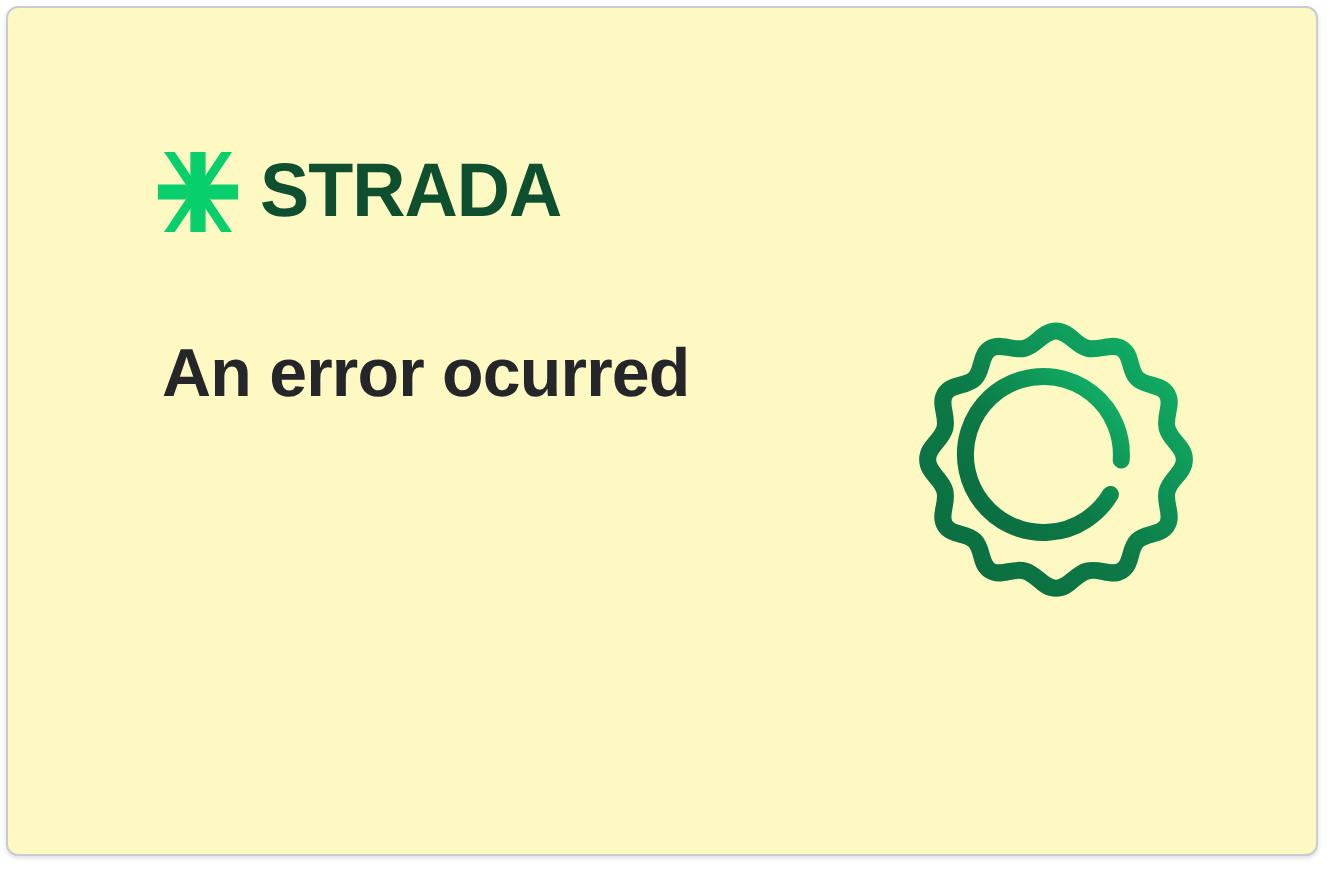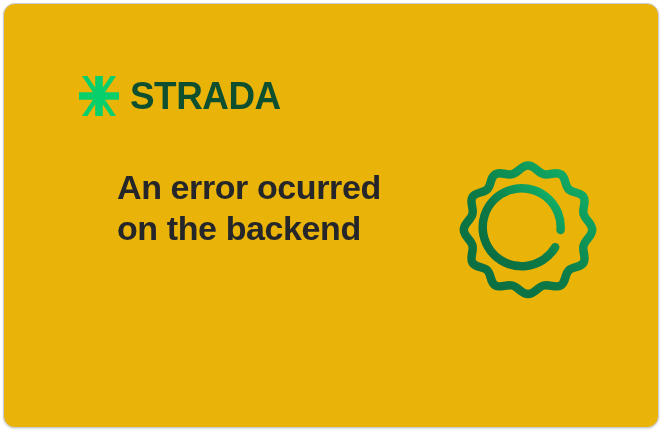--- a/index.html
+++ b/index.html
@@ -17,23 +17,23 @@
   }
 
   
   .card {
     position: absolute;
     left: 3px;
     top: 3px;
     width: 656px;
     height: 425px;
     box-sizing: border-box;
-    background: #eab308;
+    background: #fef9c3;
     border: 1px solid #c9ccd4;
-    border-radius: 12px;
+    border-radius: 6px;
     box-shadow: 0 1px 2px rgba(40,45,60,0.16);
     overflow: hidden;
   }
 
   
   .logo {
     position: absolute;
     left: 75px;
     top: 70px;
     display: flex;
@@ -69,21 +69,20 @@
     font-family: "Liberation Sans", sans-serif;
     font-size: 34px;
     font-weight: bold;
     line-height: 41px;
     letter-spacing: -0.4px;
     color: #252629;
   }
   .headline .ln {
     display: block;
     white-space: nowrap;
-    margin-left: 36px;
   }
 
   
   .gear-wrap {
     position: absolute;
     left: 441px;
     top: 138px;
     width: 166px;
     height: 166px;
   }
@@ -117,21 +116,20 @@
 
           <circle cx="20" cy="20" r="6.6"></circle>
         </g>
       </svg>
     </span>
     <span class="logo-word">STRADA</span>
   </div>
 
   <h1 class="headline">
     <span class="ln">An error ocurred</span>
-    <span class="ln">on the backend</span>
   </h1>
 
   <div class="gear-wrap">
     <svg class="gear-svg" viewBox="0 0 166 166" xmlns="http://www.w3.org/2000/svg" aria-hidden="true">
       <defs>
         <linearGradient id="gearGrad" x1="0" y1="1" x2="1" y2="0">
           <stop offset="0%" stop-color="#0b6b3f"></stop>
           <stop offset="45%" stop-color="#0c7a47"></stop>
           <stop offset="100%" stop-color="#12b96d"></stop>
         </linearGradient>

